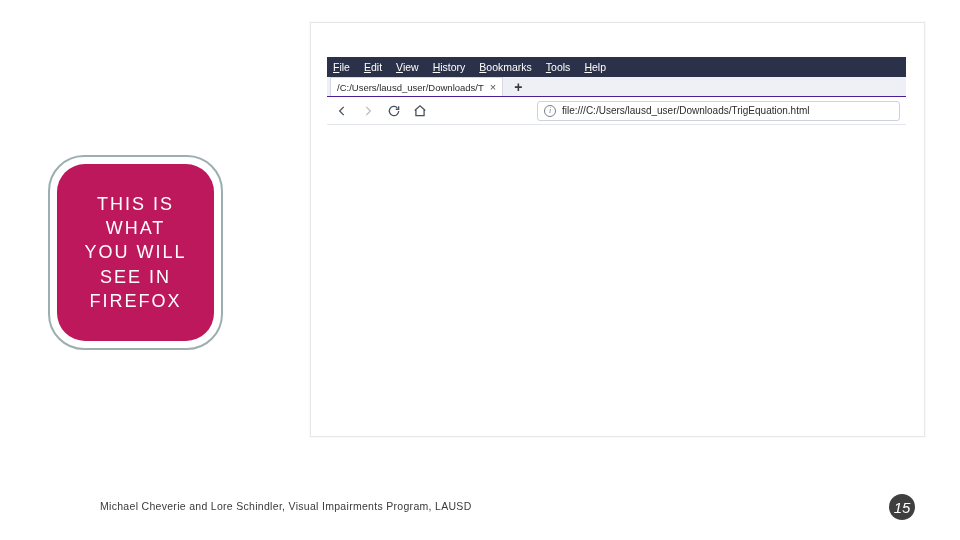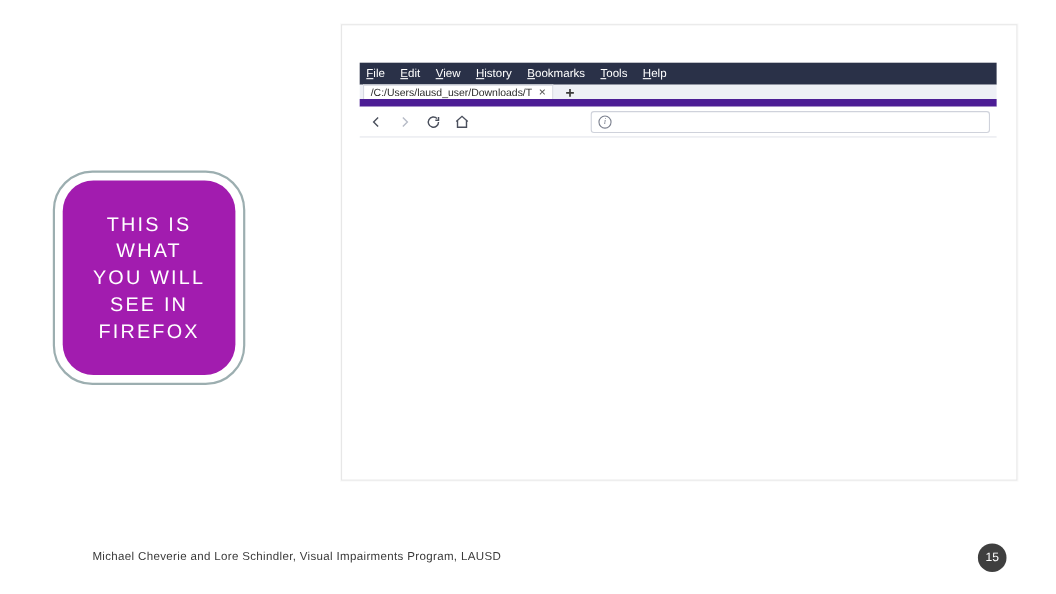--- a/index.html
+++ b/index.html
@@ -25,21 +25,21 @@
     inset: 0;
     border: 2px solid #9caeb0;
     border-radius: 36px;
   }
   .callout-inner {
     position: absolute;
     left: 9px;
     top: 9px;
     right: 9px;
     bottom: 9px;
-    background: #a21caf;
+    background: #be185d;
     border-radius: 28px;
     display: flex;
     align-items: center;
     justify-content: center;
     padding: 8px;
   }
   .callout-text {
     color: #ffffff;
     font-weight: 400;
     font-size: 18px;
@@ -80,21 +80,21 @@
     color: #ffffff;
     font-size: 10.5px;
   }
 
   .tab-strip {
     background: #eef0f6;
     height: 20px;
     display: flex;
     align-items: stretch;
     padding-left: 3px;
-    border-bottom: 7px solid #4c1d95;
+    border-bottom: 1px solid #4c1d95;
   }
   .tab {
     background: #ffffff;
     border: 1px solid #d6d9e2;
     border-bottom: none;
     display: flex;
     align-items: center;
     padding: 0 6px;
     font-size: 9.5px;
     color: #2b2b2b;
@@ -160,39 +160,40 @@
     font-size: 11px;
     color: #1a1a1a;
     font-family: "Times New Roman", serif;
   }
   .equation { white-space: nowrap; }
   .equation sup { font-size: 0.7em; vertical-align: super; }
 
   
   .footer-text {
     position: absolute;
-    left: 84px;
+    left: 100px;
     bottom: 28px;
     font-size: 10.5px;
     color: #3a3a3a;
     letter-spacing: 0.3px;
   }
   .page-num {
     position: absolute;
     right: 45px;
     bottom: 20px;
     width: 26px;
     height: 26px;
     background: #3f3f3f;
     border-radius: 50%;
     color: #ffffff;
-    font-size: 11px;
-    display: flex;
-    align-items: center;
-    justify-content: center;
+    font-size: 15px;
+    display: flex;
+    align-items: center;
+    justify-content: center;
+    font-style: italic;
   }
 </style>
 </head>
 <body>
 
 <div class="callout">
   <div class="callout-outer"></div>
   <div class="callout-inner">
     <div class="callout-text">THIS IS
 WHAT
@@ -241,20 +242,21 @@
             <path d="M20 12a8 8 0 1 1-2.34-5.66M20 4v5h-5"></path>
           </svg>
       </div>
       <div class="nav-btn">
         <svg width="14" height="14" viewBox="0 0 24 24" fill="none" stroke="#4a4f5c" stroke-width="2.2">
             <path d="M3 11l9-8 9 8M5 10v10h14V10"></path>
           </svg>
       </div>
       <div class="addr">
         <span class="info-icon">i</span>
+        <span>file:///C:/Users/lausd_user/Downloads/TrigEquation.html</span>
       </div>
     </div>
 
 
   </div>
 </div>
 
 <div class="footer-text">Michael Cheverie and Lore Schindler, Visual Impairments Program, LAUSD</div>
 <div class="page-num">
   <span>15</span>

